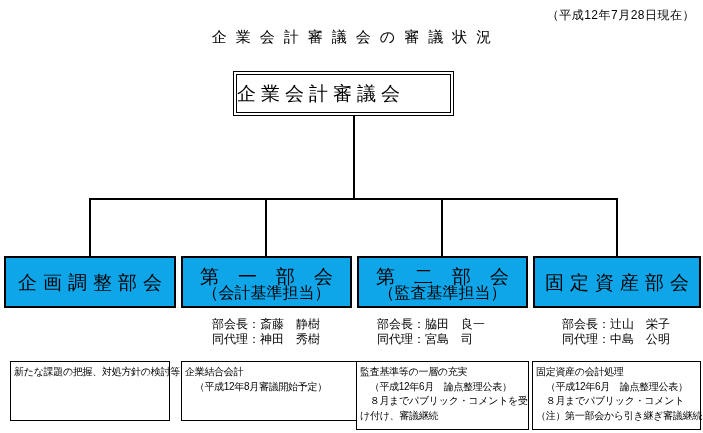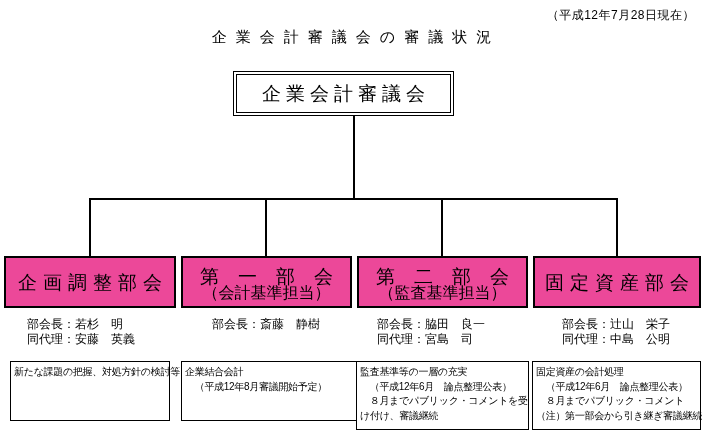--- a/index.html
+++ b/index.html
@@ -17,29 +17,29 @@
     top:28px; left:0; width:100%; text-align:center;
     font-size:15px; letter-spacing:9px; text-indent:9px; white-space:nowrap;
   }
 
   .root-box {
     left:233px; top:71px; width:221px; height:45px;
     border:1px solid #000; padding:2px; box-sizing:border-box;
   }
   .root-inner {
     width:100%; height:100%; border:1px solid #000; box-sizing:border-box;
-    display:flex; align-items:center; justify-content:center;
+    display:flex; align-items:center; 
     font-size:19px; letter-spacing:5px; white-space:nowrap;
   }
   .root-inner > span { margin-right:-5px; }
 
   .sub-box {
     position:absolute; top:256px; height:52px; box-sizing:border-box;
     border:2px solid #000; display:flex; flex-direction:column;
-    align-items:center; justify-content:center; background:#ec4899;
+    align-items:center; justify-content:center; background:#0ea5e9;
   }
   .sub-name { font-size:19px; letter-spacing:6px; line-height:21px; white-space:nowrap; }
   .sub-name > span { margin-right:-6px; }
   .sub-name.wide { letter-spacing:0; }
   .sub-name.wide > span { margin-right:0; }
   .sub-subtitle { font-size:16px; line-height:12px; white-space:nowrap; }
 
   .leaders { position:absolute; top:317px; font-size:12px; line-height:15px; white-space:nowrap; }
 
   .note-box {
@@ -78,26 +78,23 @@
     <div class="sub-subtitle">（会計基準担当）</div>
   </div>
   <div class="sub-box" style="left:357px; width:171px;">
     <div class="sub-name wide"><span>第　二　部　会</span></div>
     <div class="sub-subtitle">（監査基準担当）</div>
   </div>
   <div class="sub-box" style="left:533px; width:168px;">
     <div class="sub-name"><span>固定資産部会</span></div>
   </div>
 
-  <div class="leaders" style="left:27px;">
-    <div><span>部会長：</span><span>若杉　明</span></div>
-    <div><span>同代理：</span><span>安藤　英義</span></div>
-  </div>
   <div class="leaders" style="left:212px;">
     <div><span>部会長：</span><span>斎藤　静樹</span></div>
+    <div><span>同代理：</span><span>神田　秀樹</span></div>
   </div>
   <div class="leaders" style="left:377px;">
     <div><span>部会長：</span><span>脇田　良一</span></div>
     <div><span>同代理：</span><span>宮島　司</span></div>
   </div>
   <div class="leaders" style="left:562px;">
     <div><span>部会長：</span><span>辻山　栄子</span></div>
     <div><span>同代理：</span><span>中島　公明</span></div>
   </div>
 

